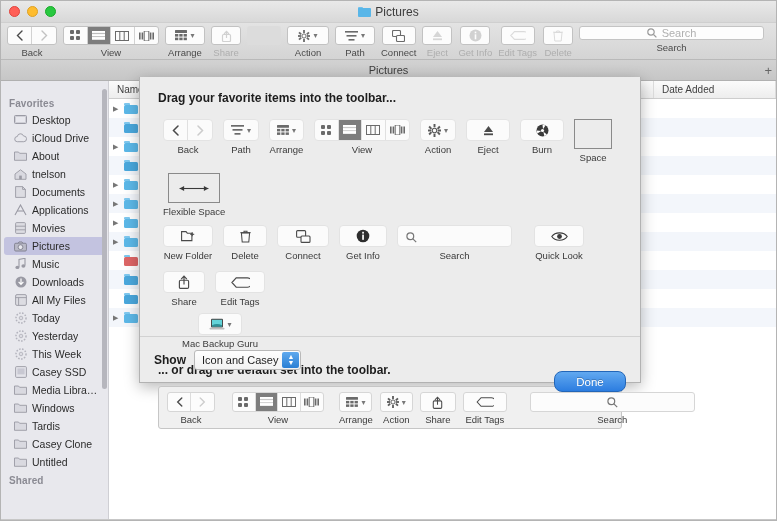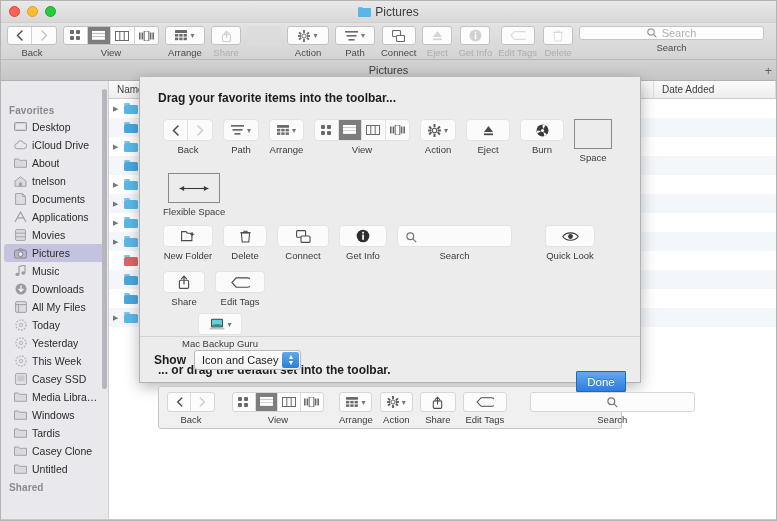--- a/index.html
+++ b/index.html
@@ -95,21 +95,21 @@
     position: absolute; right: 4px; top: 0; bottom: 0;
     display: flex; align-items: center; color: #666; font-size: 13px;
   }
 
   
   #body { display: flex; height: 438px; }
 
   
   #sidebar {
     width: 108px; background: #e8e8ed; border-right: 1px solid #cfcfd4;
-    padding-top: 20px; font-size: 10.5px; color: #2b2b2b;
+    padding-top: 13px; font-size: 10.5px; color: #2b2b2b;
     overflow: hidden; position: relative;
   }
   .sb-head {
     font-size: 10px; color: #8a8a93; font-weight: bold;
     padding: 4px 0 2px 8px; letter-spacing: .1px;
   }
   .sb-item {
     display: flex; align-items: center; gap: 5px;
     height: 18px; padding-left: 10px; border-radius: 3px;
     margin: 0 3px;
@@ -207,21 +207,21 @@
     display: flex; align-items: center; padding-left: 7px;
     font-size: 11px; color: #1d1d1d; position: relative; padding-right: 22px;
   }
   #popup .arrows {
     position: absolute; right: 1px; top: 1px; bottom: 1px; width: 17px;
     background: linear-gradient(to bottom,#5fa9ee,#2a7fd4); border-radius: 2px;
     display:flex;flex-direction:column;align-items:center;justify-content:center;
     color:#fff; font-size:7px; line-height:6px;
   }
   #done {
-    margin-left: auto; width: 50px; height: 21px; border-radius: 1px;
+    margin-left: auto; width: 72px; height: 21px; border-radius: 8px;
     background: linear-gradient(to bottom,#62a9f0,#2c7de0);
     border: 1px solid #2366b8; color: #fff; font-size: 11.5px;
     display: flex; align-items: center; justify-content: center;
     text-shadow: 0 -1px 0 rgba(0,0,0,.25);
     margin-top: 44px;
   }
   svg { display:block; }
 </style>
 </head>
 <body>
@@ -862,21 +862,21 @@
       <div class="pal-item">
         <div class="pal-btn searchbox">
           <svg style="position:absolute;left:8px;top:6px" width="11" height="11" viewBox="0 0 11 11" fill="none" stroke="#777" stroke-width="1.2">
               <circle cx="4.3" cy="4.3" r="3.4"></circle>
               <line x1="6.9" y1="6.9" x2="10.2" y2="10.2"></line>
             </svg>
         </div>
         <span class="pal-label">Search</span>
       </div>
 
-      <div class="pal-item" style="margin-left:28px">
+      <div class="pal-item" style="margin-left:17px">
         <div class="pal-btn" style="width:50px">
           <svg width="17" height="11" viewBox="0 0 17 11">
               <path d="M0.8 5.5 C4 0.6 13 0.6 16.2 5.5 C13 10.4 4 10.4 0.8 5.5 Z" fill="none" stroke="#3a3a3a" stroke-width="1.1"></path>
               <circle cx="8.5" cy="5.5" r="2.4" fill="#3a3a3a"></circle>
             </svg>
         </div>
         <span class="pal-label">Quick Look</span>
       </div>
 
       <div class="pal-item">

